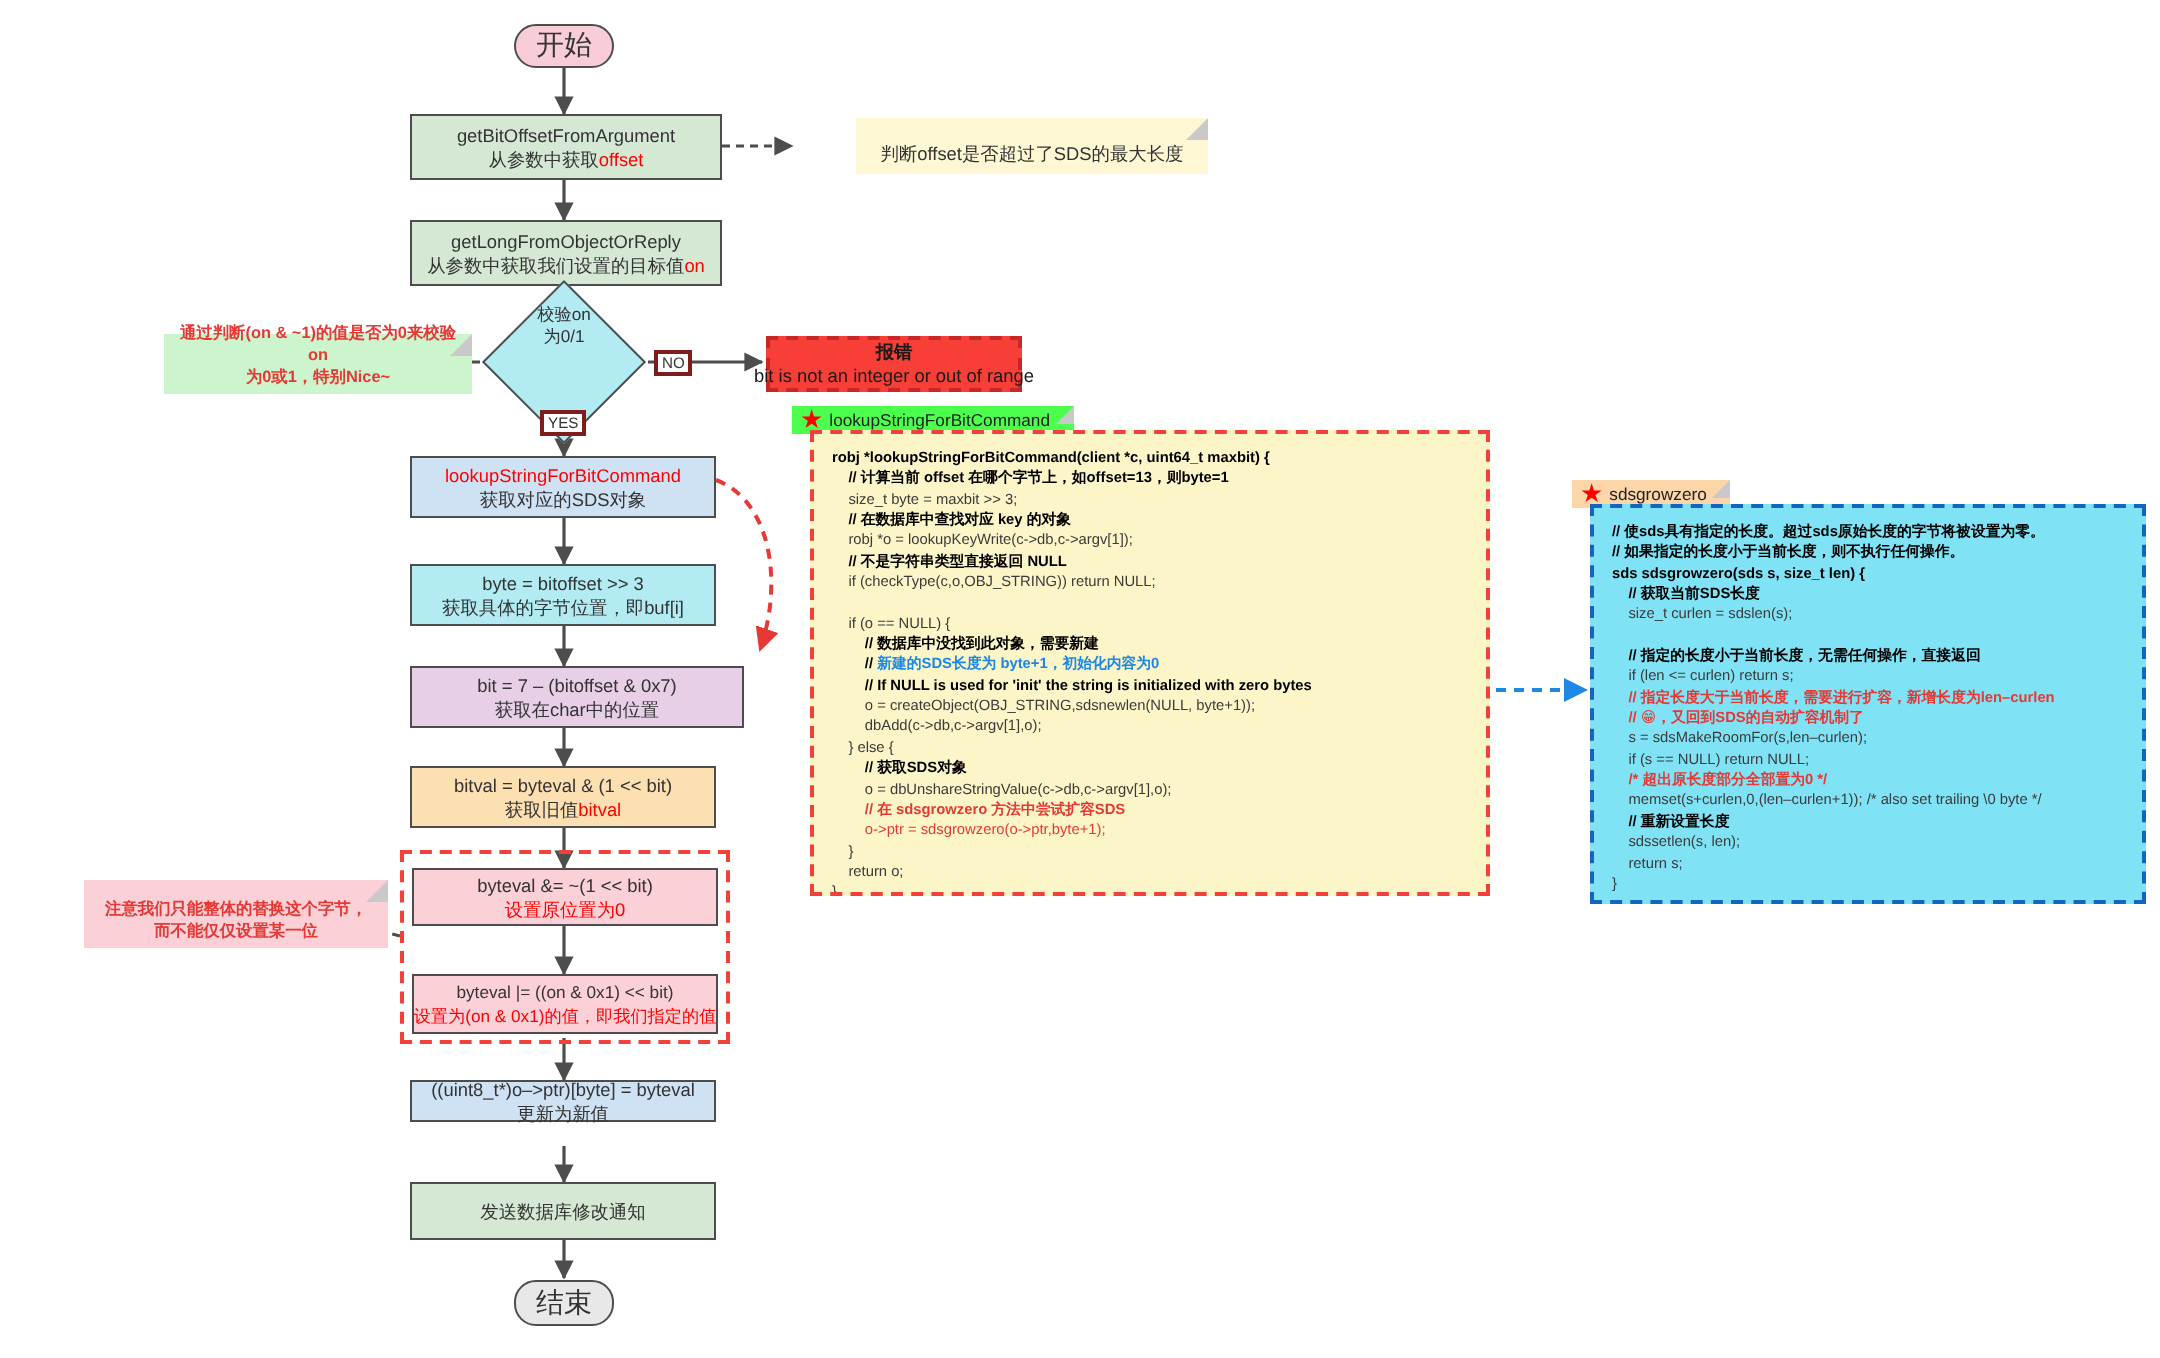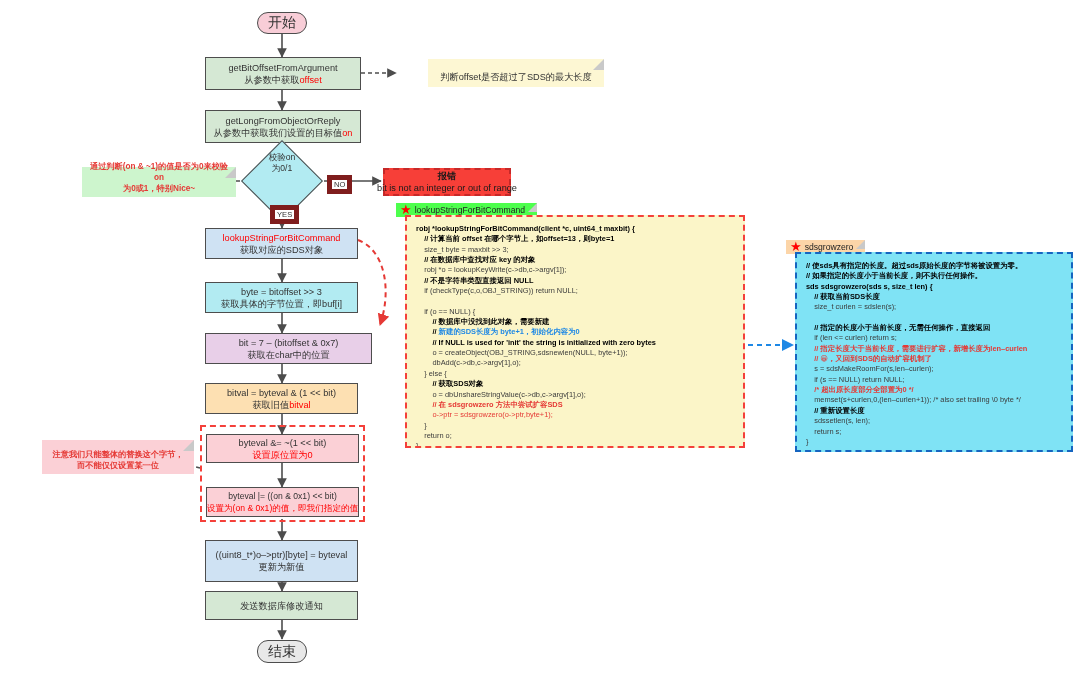--- a/index.html
+++ b/index.html
@@ -97,21 +97,21 @@
     content: "";
     position: absolute; top: 0; right: 0;
     border-width: 0 0 9px 9px;
     border-style: solid;
     border-color: transparent transparent #c9c9c9 transparent;
   }
   .star { color: #ff0000; font-size: 13px; line-height: 10px; }
   .edgelabel {
     position: absolute;
     background: #ffffff;
-    border: 5px solid #7f1d1d;
+    border: 2px solid #7f1d1d;
     font-size: 7.6px;
     line-height: 9px;
     padding: 0px 2px;
     color: #333333;
   }
   svg.wires { position: absolute; left: 0; top: 0; width: 1080px; height: 679px; pointer-events: none; }
   .red-b { color: #ff0000; }
 </style>
 </head>
 <body>
@@ -215,21 +215,21 @@
   <div class="node" style="left:206px; top:434px; width:153px; height:29px; background:#fbd0d6;">
     <span class="l1">byteval &amp;= ~(1 &lt;&lt; bit)</span>
     <span class="l2 red-b">设置原位置为0</span>
   </div>
 
   <div class="node" style="left:206px; top:487px; width:153px; height:30px; background:#fbd0d6; font-size:8.6px;">
     <span class="l1">byteval |= ((on &amp; 0x1) &lt;&lt; bit)</span>
     <span class="l2 red-b">设置为(on &amp; 0x1)的值，即我们指定的值</span>
   </div>
 
-  <div class="node" style="left:205px; top:540px; width:153px; height:42px; background:#cfe2f3;">
+  <div class="node" style="left:205px; top:540px; width:153px; height:21px; background:#cfe2f3;">
     <span class="l1">((uint8_t*)o–&gt;ptr)[byte] = byteval</span>
     <span class="l2">更新为新值</span>
   </div>
 
   <div class="node" style="left:205px; top:591px; width:153px; height:29px; background:#d5e8d4;">
     <span class="l1">发送数据库修改通知</span>
   </div>
 
   <div class="term" style="left:257px; top:640px; width:50px; height:23px; background:#e8e8e8;">
     <span>结束</span>

